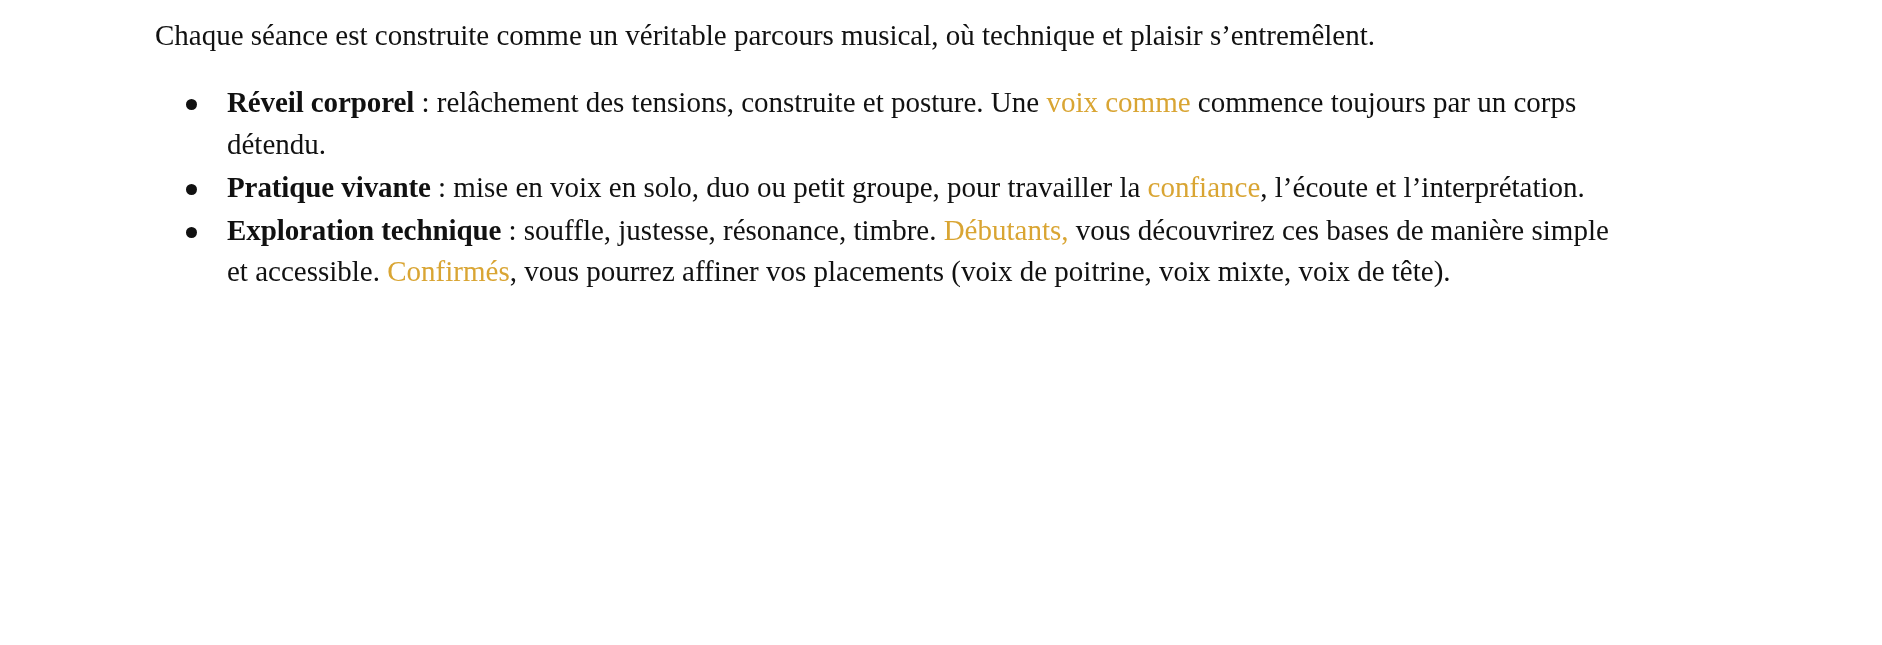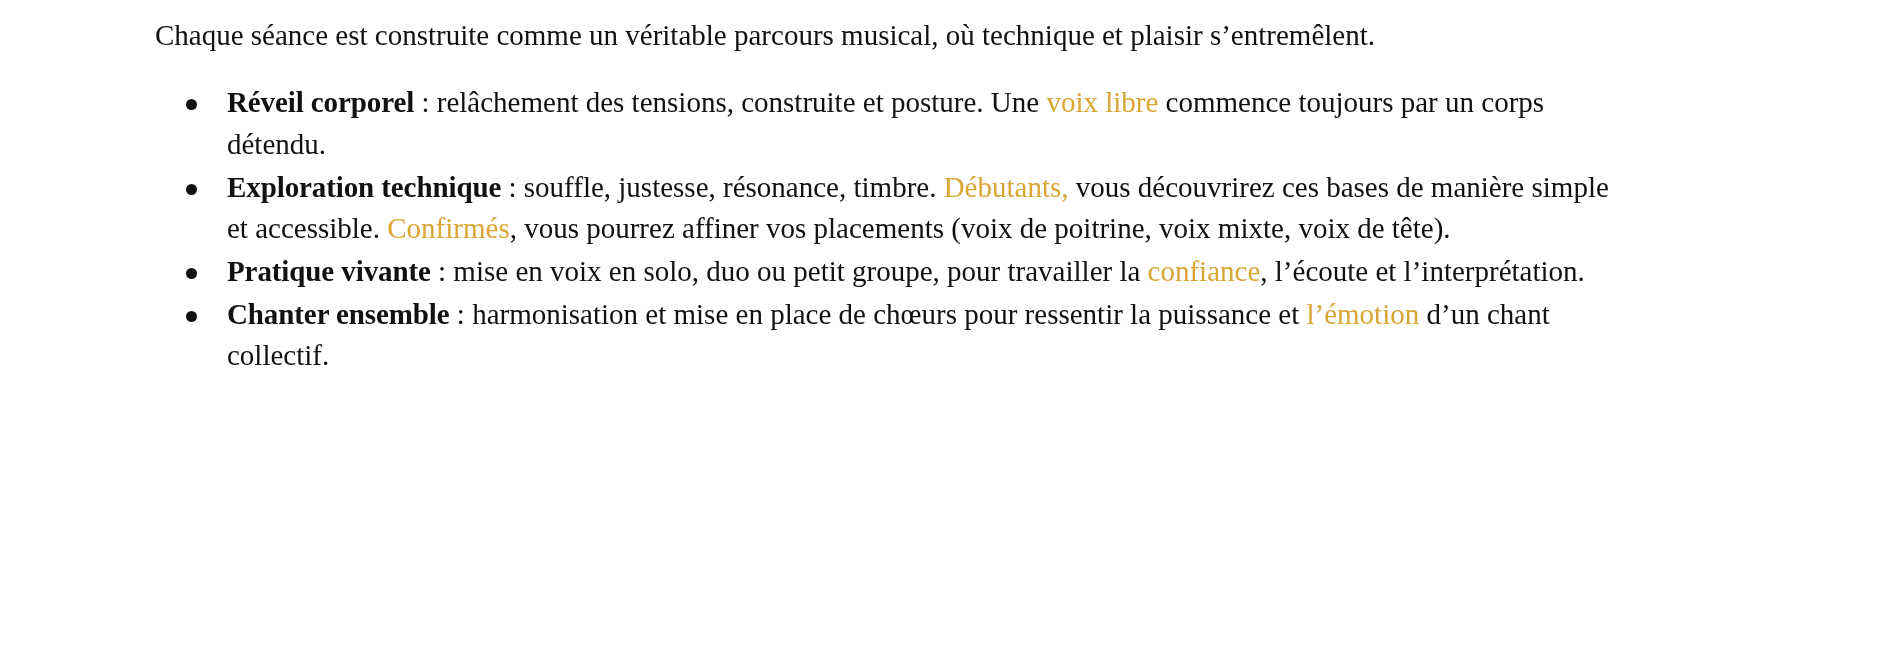--- a/index.html
+++ b/index.html
@@ -69,30 +69,27 @@
 <body>
 
 <div class="page">
   <div class="content">
 
     <p class="intro">Chaque séance est construite comme un véritable parcours musical, où technique et plaisir s’entremêlent.</p>
 
     <ul class="bullets">
 
       <li>
-        <span class="lead">Réveil corporel</span><span> : relâchement des tensions, construite et posture. Une </span><span class="accent">voix libre</span><span> commence toujours par un corps détendu.</span><span class="accent"></span><span></span>
-      </li>
-
-      <li>
-        <span class="lead">Exploration technique</span><span> : souffle, justesse, résonance, timbre. </span><span class="accent">Débutants,</span><span> vous découvrirez ces bases de manière simple et accessible. </span><span class="accent">Confirmés</span><span>, vous pourrez affiner vos placements (voix de poitrine, voix mixte, voix de tête).</span>
+        <span class="lead">Réveil corporel</span><span> : relâchement des tensions, construite et posture. Une </span><span class="accent">voix comme</span><span> commence toujours par un corps détendu.</span><span class="accent"></span><span></span>
       </li>
 
       <li>
         <span class="lead">Pratique vivante</span><span> : mise en voix en solo, duo ou petit groupe, pour travailler la </span><span class="accent">confiance</span><span>, l’écoute et l’interprétation.</span><span class="accent"></span><span></span>
       </li>
 
       <li>
-        <span class="lead">Chanter ensemble</span><span> : harmonisation et mise en place de chœurs pour ressentir la puissance et </span><span class="accent">l’émotion</span><span> d’un chant collectif.</span><span class="accent"></span><span></span>
+        <span class="lead">Exploration technique</span><span> : souffle, justesse, résonance, timbre. </span><span class="accent">Débutants,</span><span> vous découvrirez ces bases de manière simple et accessible. </span><span class="accent">Confirmés</span><span>, vous pourrez affiner vos placements (voix de poitrine, voix mixte, voix de tête).</span>
       </li>
+
 
     </ul>
   </div>
 </div>
 
 </body></html>

